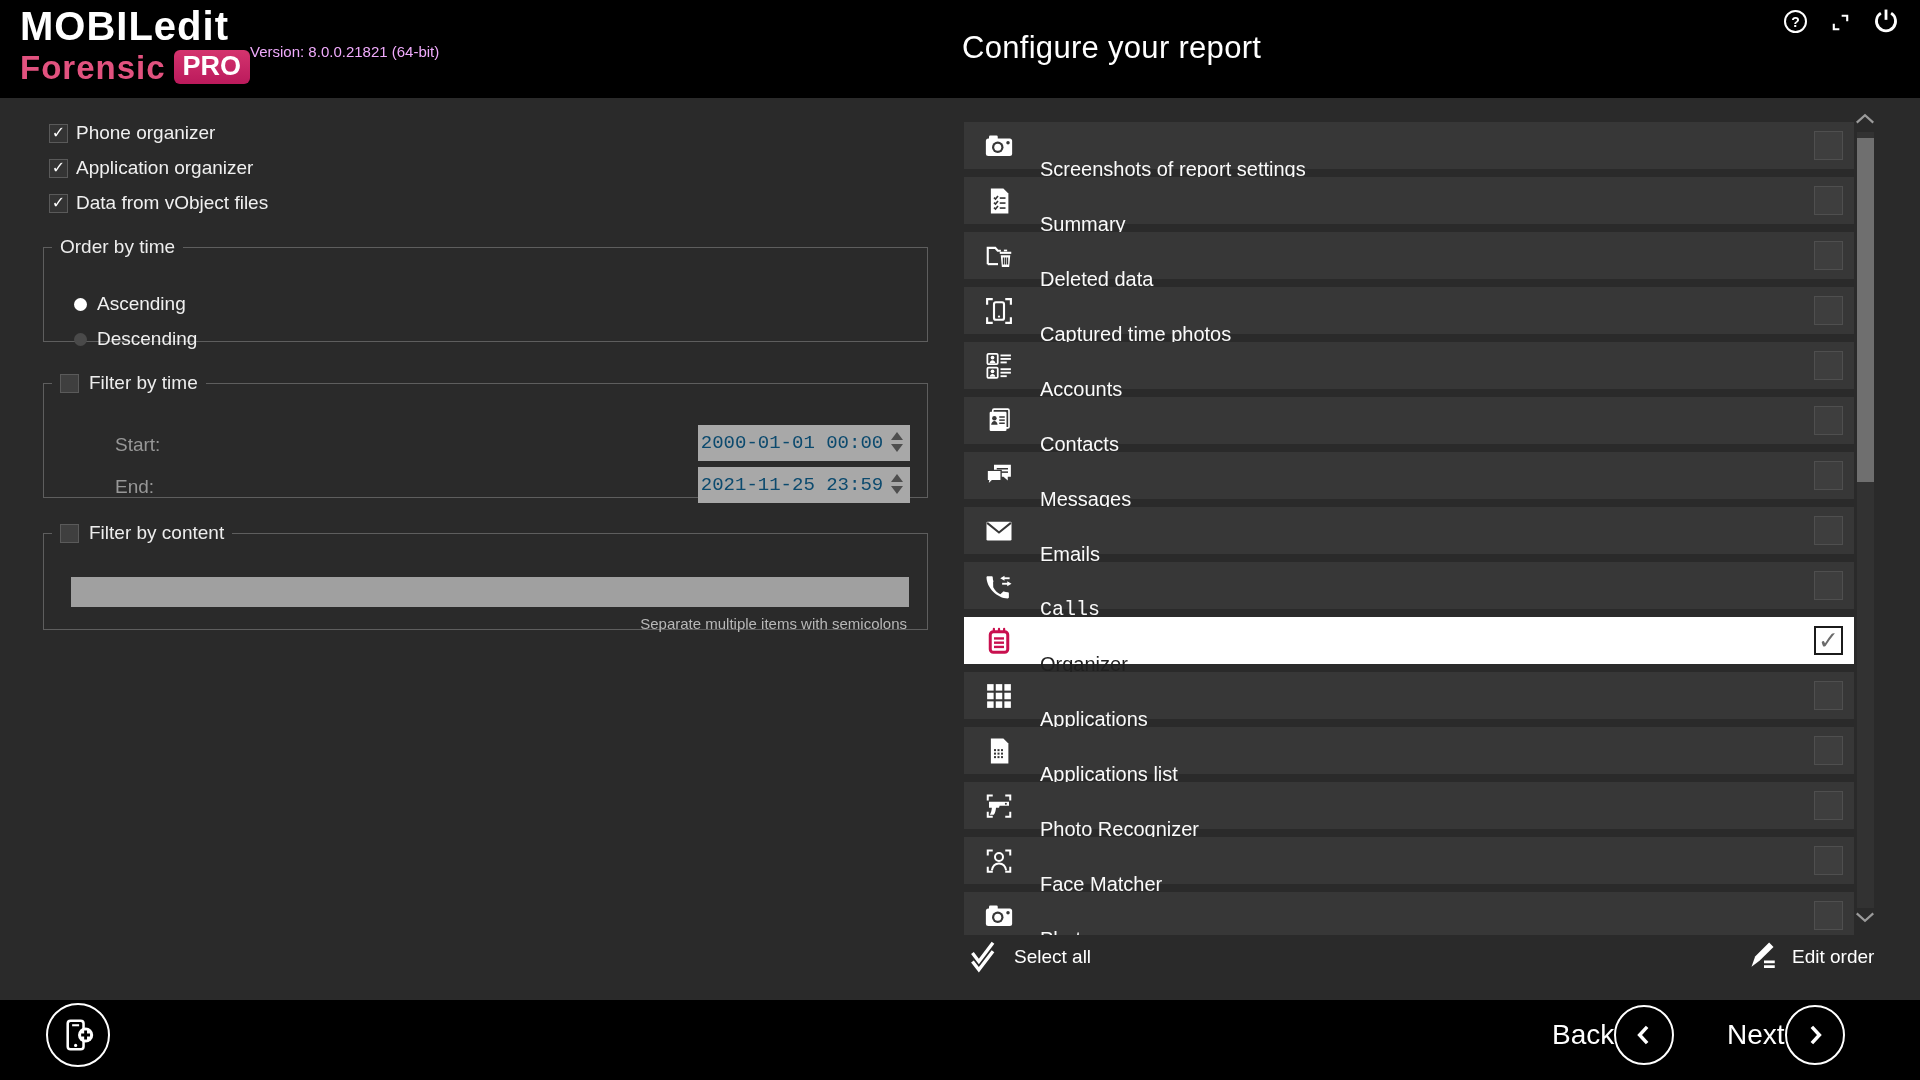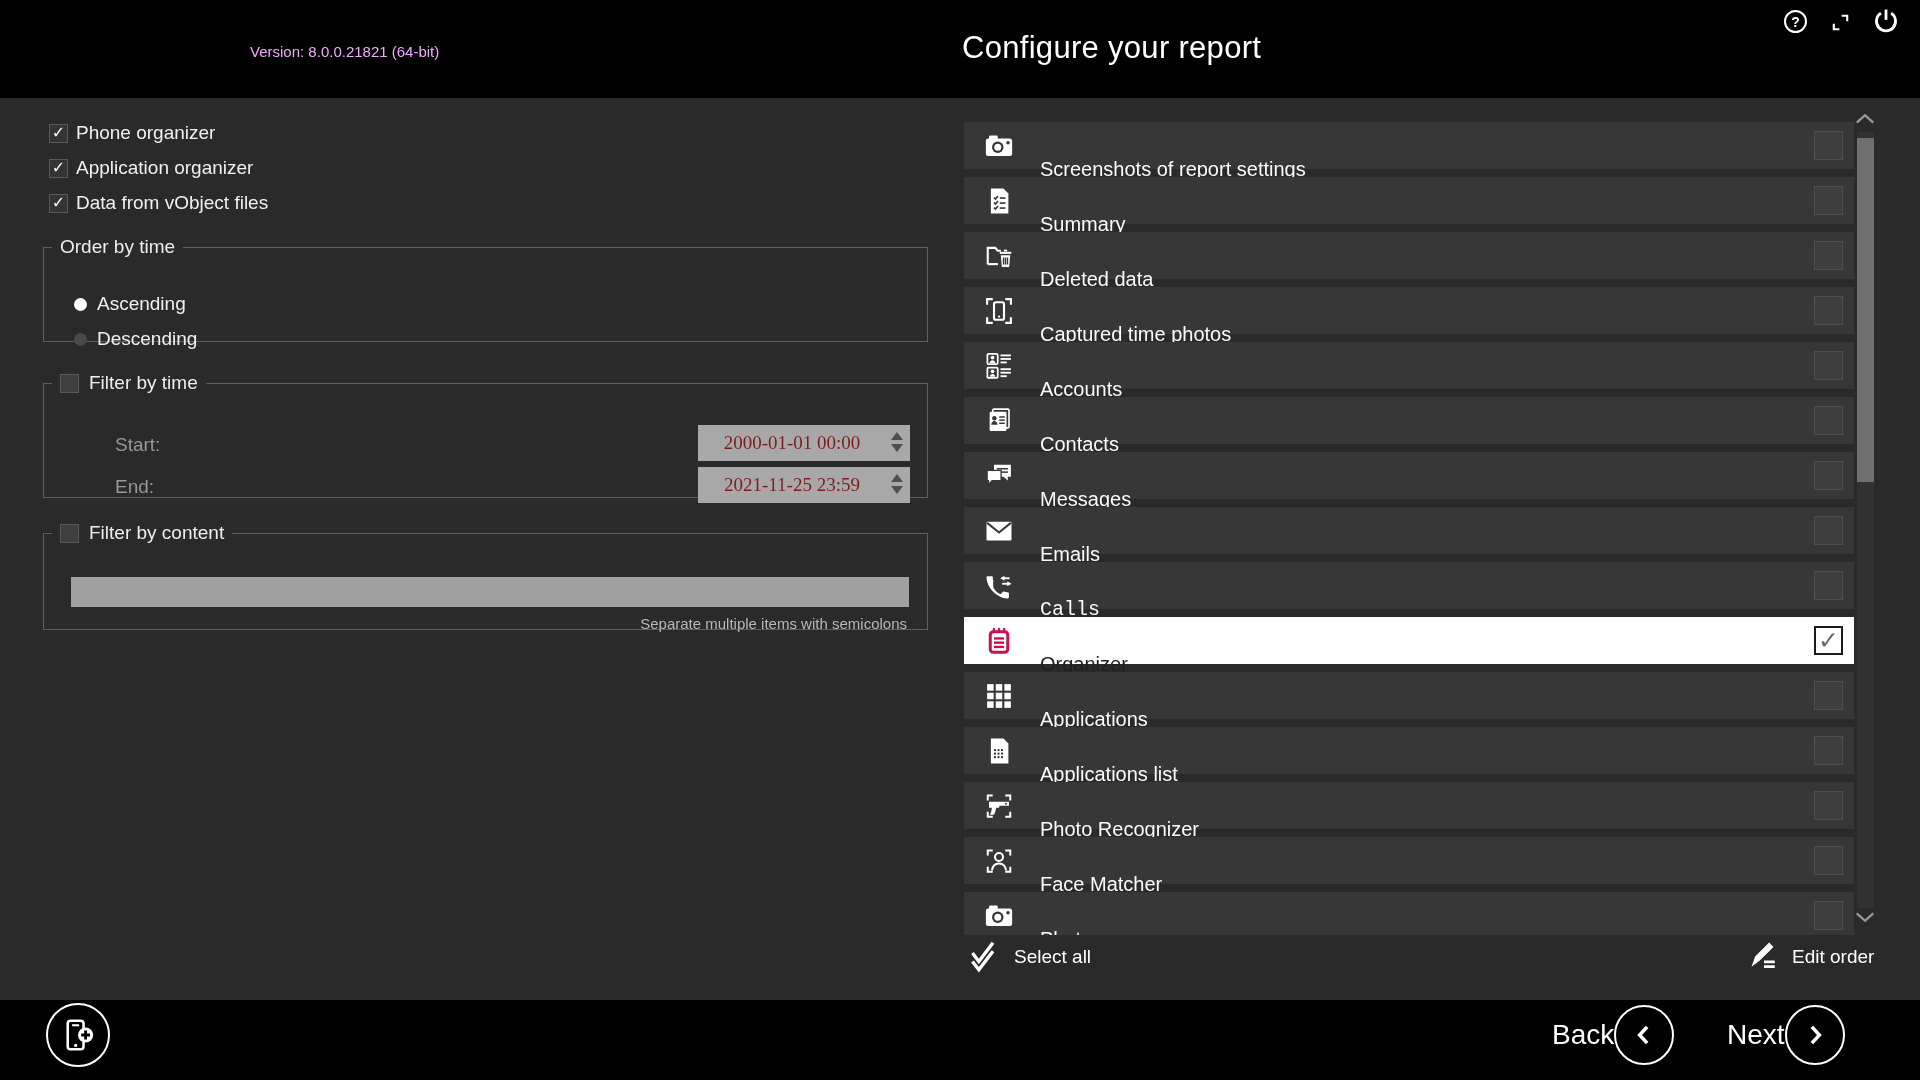--- a/index.html
+++ b/index.html
@@ -38,21 +38,21 @@
 
   
   fieldset.fs { position:absolute; border:1px solid #5e5e5e; background:transparent; }
   fieldset.fs legend { display:flex; align-items:center; gap:10px; margin-left:8px; padding:0 8px; font-size:19px; color:#ededed; }
   .radiorow { position:absolute; left:30px; height:20px; display:flex; align-items:center; cursor:pointer; }
   .radio { width:13px; height:13px; border-radius:50%; background:#4a4a4a; flex:0 0 auto; }
   .radio.checked { background:#fff; }
   .rlabel { margin-left:10px; font-size:19px; color:#f0f0f0; }
   .dimlabel { position:absolute; left:27px; font-size:19px; color:#979797;margin-left:44px; }
   .dtwrap { position:absolute; left:654px; width:212px; height:36px; }
-  .dtinput { width:100%; height:100%; border:none; background:#a8a8a8; color:#7f1d1d; font-size:19px; text-align:center; font-family:Liberation Serif, serif; padding-right:24px; }
+  .dtinput { width:100%; height:100%; border:none; background:#a8a8a8; color:#0c4a6e; font-size:19px; text-align:center; font-family:Liberation Mono, monospace; padding-right:24px; }
   .spin { position:absolute; right:7px; top:7px; display:flex; flex-direction:column; gap:4px; cursor:pointer; }
   .tri-up { width:0; height:0; border-left:6px solid transparent; border-right:6px solid transparent; border-bottom:8px solid #4e4e4e; }
   .tri-down { width:0; height:0; border-left:6px solid transparent; border-right:6px solid transparent; border-top:8px solid #4e4e4e; }
   .ctinput { position:absolute; left:27px; top:33px; width:838px; height:30px; border:none; background:#a0a0a0; font-size:18px; color:#333; padding:0 8px; font-family:"Liberation Sans",sans-serif; }
   .hint { position:absolute; right:20px; top:71px; font-size:15px; color:#b8b8b8; }
 
   
   .seclist { position:absolute; left:964px; top:24px; width:890px; height:813px; overflow:hidden; }
   .srow { position:absolute; left:0; width:890px; height:47px; background:#373737; display:flex; align-items:center; cursor:pointer; }
   .srow.selected { background:#fff; }
@@ -82,20 +82,27 @@
   .circle-btn { border:2px solid #fff; border-radius:50%; display:flex; align-items:center; justify-content:center; cursor:pointer; color:#fff; }
   .addbtn { position:absolute; left:46px; top:3px; width:64px; height:64px; }
   .navgroup { position:absolute; top:3px; height:64px; display:flex; align-items:center; cursor:pointer; }
   .navlabel { font-size:28px; font-weight:300; color:#fff; }
   .navcircle { width:60px; height:60px; }
 </style>
 </head>
 <body>
 
 <header class="topbar">
+  <div class="logo">
+    <div class="logo-line1">MOBILedit</div>
+    <div class="logo-line2">
+      <span class="logo-forensic">Forensic</span>
+      <span class="logo-badge">PRO</span>
+    </div>
+  </div>
   <div class="version">Version: 8.0.0.21821 (64-bit)</div>
   <h1 class="page-title">Configure your report</h1>
 
   <div class="help-btn">
     <span>?</span>
   </div>
   <div class="winicon" style="left:1829px; top:11px; width:23px; height:23px;">
     <svg viewBox="0 0 24 24" fill="none" stroke="currentColor" stroke-width="2.2">
       <path d="M13.2 5h5.8v5.8"></path>
         <path d="M10.8 19H5v-5.8"></path>

